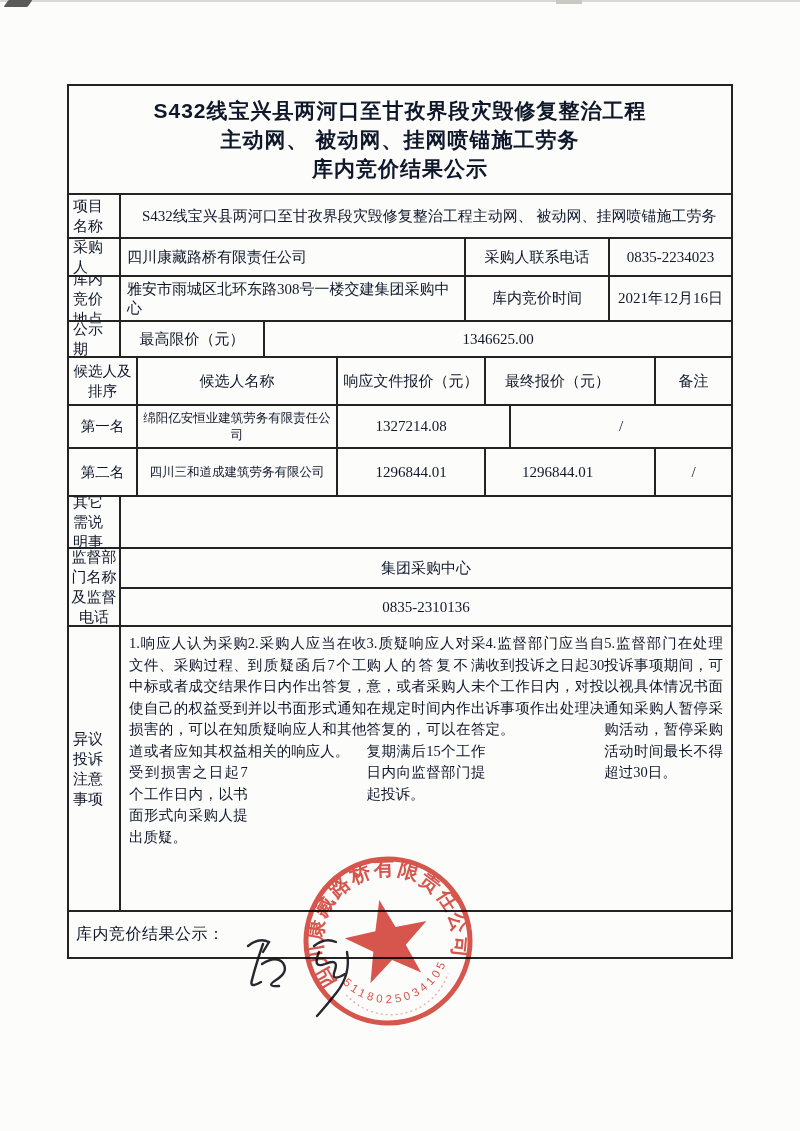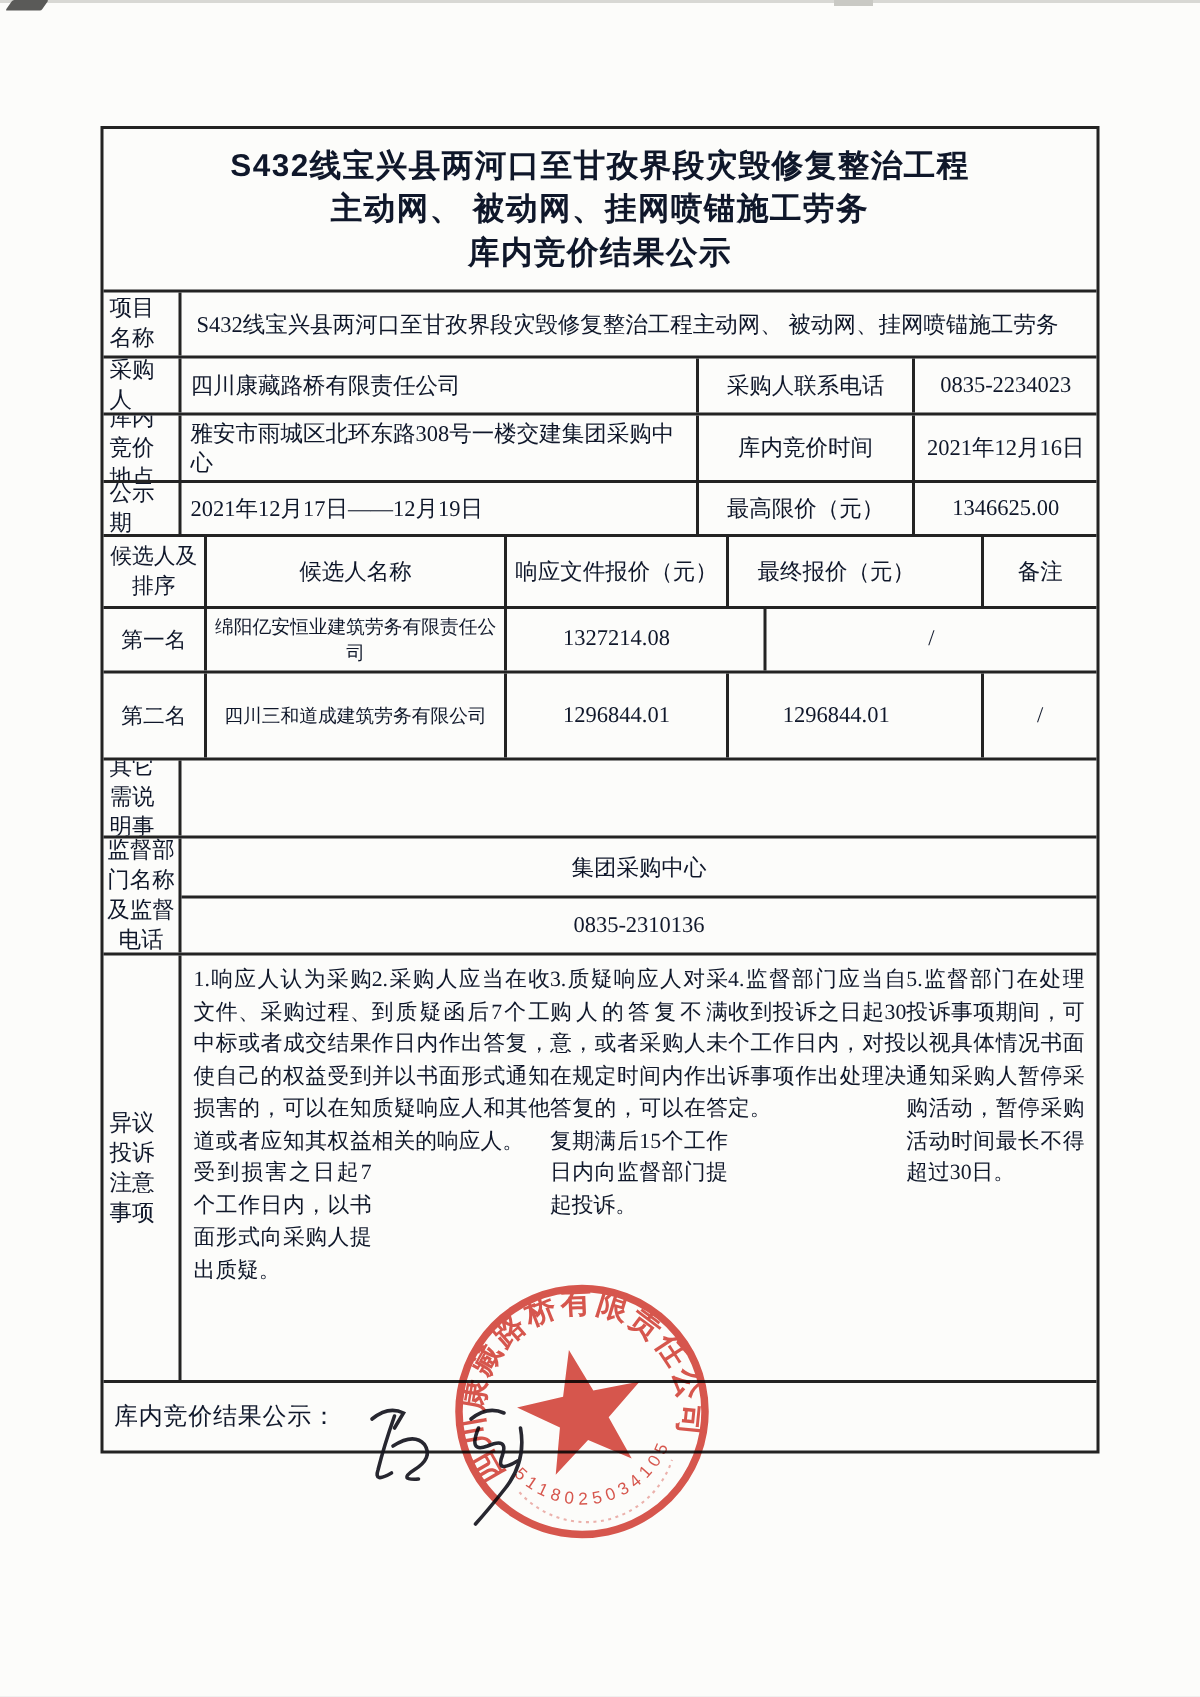--- a/index.html
+++ b/index.html
@@ -18,27 +18,27 @@
   .row { display:flex; border-bottom:2px solid #232323; align-items:stretch; }
   .row:last-child { border-bottom:none; }
   .cell { display:flex; align-items:center; overflow:hidden; }
   .cell + .cell { border-left:2px solid #232323; }
 
   .title-block { height:109px; flex-direction:column; justify-content:center; text-align:center;
     font-family:"Liberation Sans","DejaVu Sans",sans-serif; font-weight:bold;
     font-size:21px; line-height:29px; letter-spacing:1px; }
 
   .h-r1{height:44px;} .h-r2{height:38px;} .h-r3{height:45px;} .h-r4{height:36px;}
-  .h-r5{height:48px;} .h-r6{height:43px;} .h-r7{height:58px;} .h-r8{height:52px;}
+  .h-r5{height:48px;} .h-r6{height:43px;} .h-r7{height:48px;} .h-r8{height:52px;}
   .h-r9{height:78px;} .h-r10{height:285px;} .h-r11{height:45px;}
 
   .c-label { width:50px; padding:0 2px 0 4px; font-size:15px; line-height:20px;
     word-break:break-all; justify-content:flex-start; }
   .c-label.centered { text-align:center; justify-content:center; padding:0 1px; }
-  .c-val { flex:1; padding-left:10px; font-size:15px;text-align:center; }
+  .c-val { flex:1; padding-left:21px; font-size:15px;text-align:center; }
   .c-val-mid { width:345px; padding-left:6px; font-size:15px; }
   .c-key { width:144px; justify-content:center; font-size:15px; }
   .c-val2 { flex:1; justify-content:center; font-size:15px; }
 
   .c-rank { width:67px; justify-content:center; font-size:14.5px; text-align:center; }
   .c-name { width:200px; justify-content:center; font-size:15px; text-align:center; }
   .c-doc { width:148px; justify-content:center; font-size:15px; }
   .c-final { width:145px; justify-content:center; font-size:15px; }
   .c-remark { flex:1; justify-content:center; font-size:15px;margin-left:25px; }
   .name-sm { font-size:12.5px; }
@@ -90,21 +90,20 @@
 
     <div class="row h-r3">
       <div class="cell c-label">库内竞价地点</div>
       <div class="cell c-val-mid">雅安市雨城区北环东路308号一楼交建集团采购中心</div>
       <div class="cell c-key">库内竞价时间</div>
       <div class="cell c-val2">2021年12月16日</div>
     </div>
 
     <div class="row h-r4">
       <div class="cell c-label">公示期</div>
-      <div class="cell c-val-mid">2021年12月17日——12月19日</div>
       <div class="cell c-key">最高限价（元）</div>
       <div class="cell c-val2">1346625.00</div>
     </div>
 
     <div class="row h-r5">
       <div class="cell c-rank c-label centered">候选人及排序</div>
       <div class="cell c-name">候选人名称</div>
       <div class="cell c-doc">响应文件报价（元）</div>
       <div class="cell c-final">最终报价（元）</div>
       <div class="cell c-remark">备注</div>

